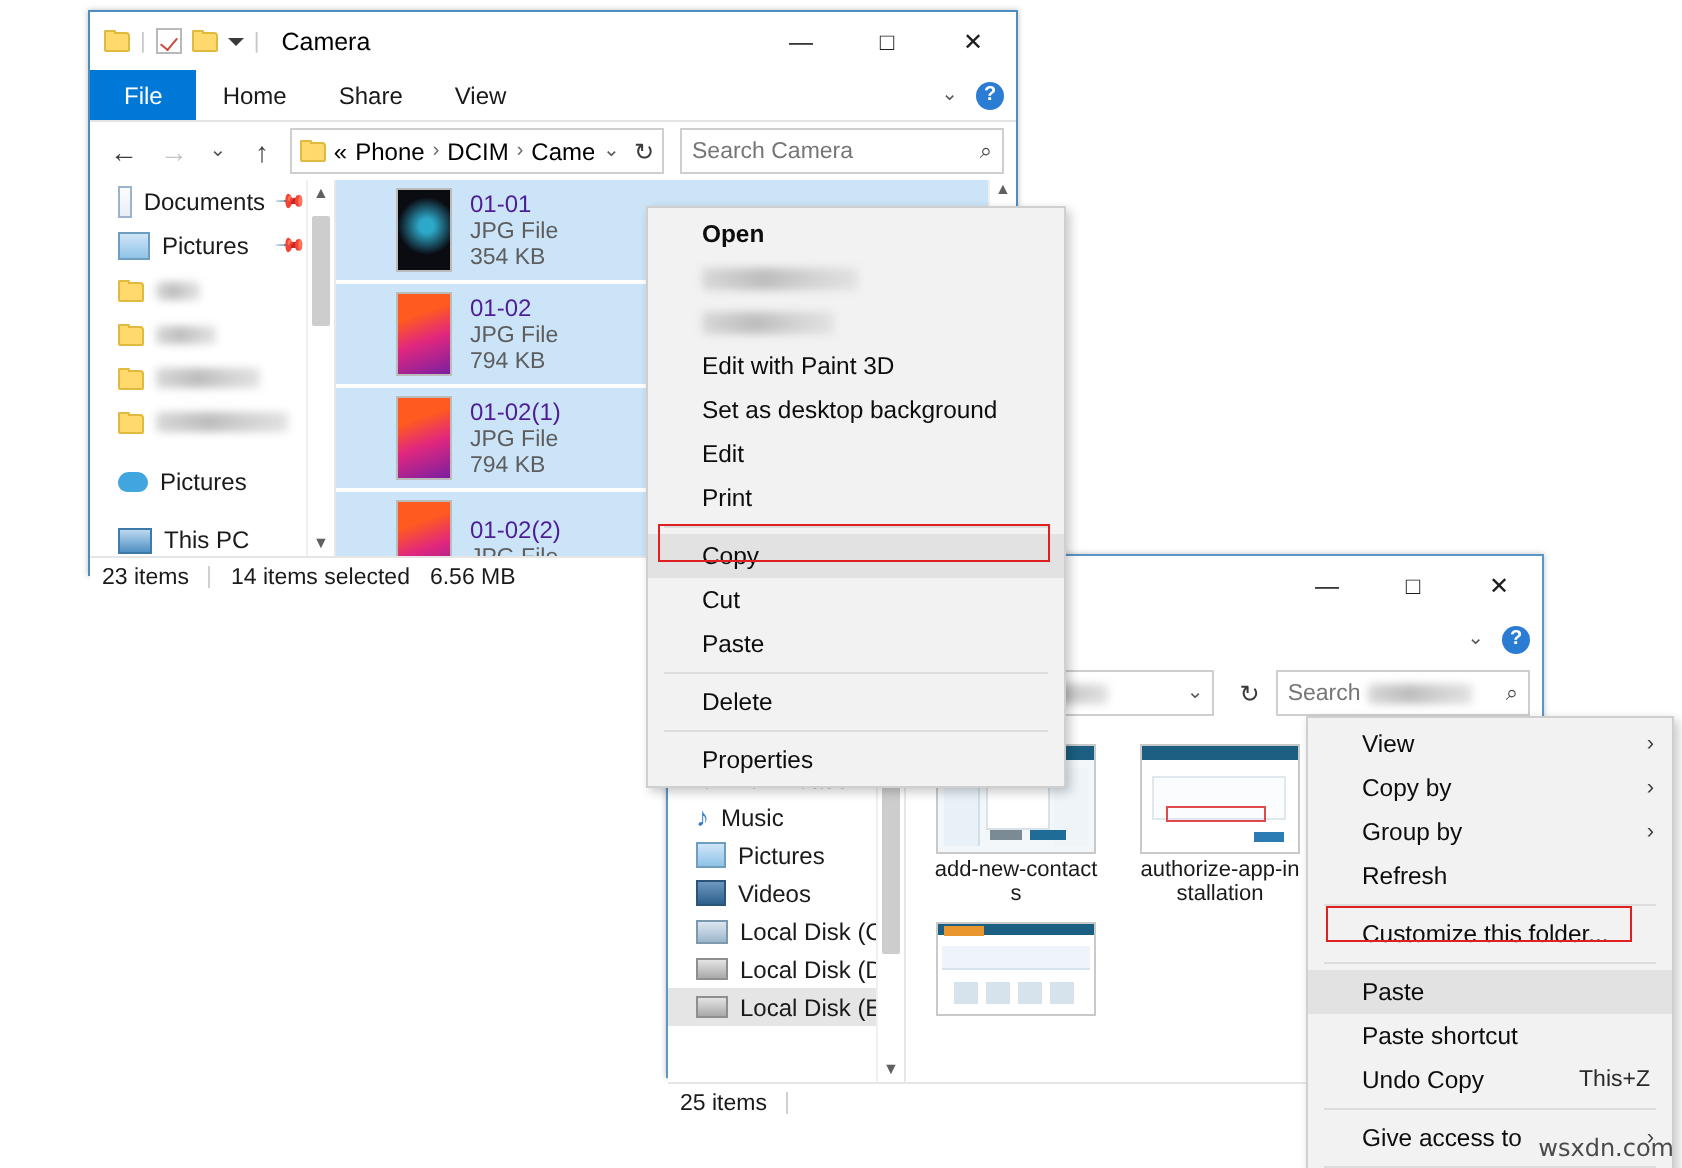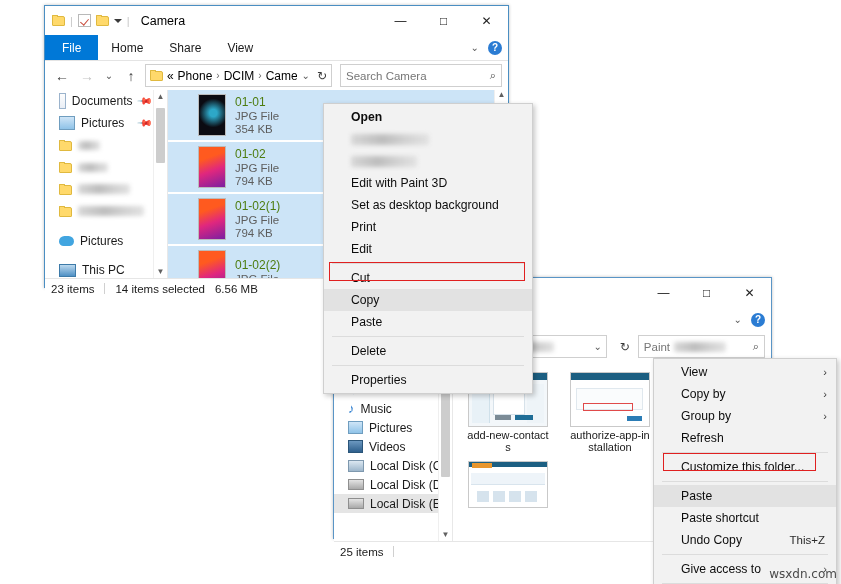--- a/index.html
+++ b/index.html
@@ -60,21 +60,21 @@
         filter:blur(2.2px);border-radius:2px;display:inline-block;}
   .sb-scroll{position:absolute;right:0;top:0;width:13px;height:100%;background:#fff;border-left:1px solid #efefef;}
   .sb-scroll .up,.sb-scroll .dn{height:13px;display:flex;align-items:center;justify-content:center;
       font-size:8px;color:#606060;}
   .sb-scroll .dn{position:absolute;bottom:0;left:0;right:0;}
   .sb-scroll .thumb{position:absolute;left:2px;width:9px;background:#cdcdcd;border-radius:1px;}
   .filelist{flex:1;position:relative;background:#fff;overflow:hidden;}
   .frow{height:50px;display:flex;align-items:center;gap:9px;padding-left:30px;background:#cce4f7;margin-bottom:2px;}
   .fthumb{width:26px;height:40px;border:1px solid #bbb;background:#111;flex:0 0 auto;overflow:hidden;position:relative;}
   .fmeta{display:flex;flex-direction:column;justify-content:center;gap:1px;}
-  .fname{font-size:12px;color:#4d7c0f;}
+  .fname{font-size:12px;color:#4c1d95;}
   .ftype,.fsize{font-size:11.5px;color:#5d5d5d;}
   .statusbar{height:19px;border-top:1px solid #e6e6e6;display:flex;align-items:center;
       gap:10px;padding-left:6px;font-size:11.5px;color:#1a1a1a;background:#fff;}
   .st-sep{width:1px;height:11px;background:#d0d0d0;}
   
   .ctx{position:absolute;background:#f2f2f2;border:1px solid #cfcfcf;
        box-shadow:2px 2px 5px rgba(0,0,0,.22);padding:2px 0;z-index:40;}
   #ctx1{left:323px;top:103px;width:208px;}
   #ctx2{left:653px;top:358px;width:182px;}
   .ci{height:22px;display:flex;align-items:center;padding:0 12px 0 27px;font-size:12.2px;color:#0d0d0d;position:relative;text-align:center;}
@@ -261,21 +261,21 @@
   <div class="navbar">
     <div style="width:182px"></div>
     <div class="addr" style="flex:0 0 90px">
       <span class="blur" style="width:42px;height:10px"></span>
       <span class="addr-right">
         <span class="chev-sm">⌄</span>
       </span>
     </div>
     <span style="font-size:12px;color:#3a3a3a;margin:0 5px">↻</span>
     <div class="search" style="width:128px">
-      <span>Paint</span>
+      <span>Search</span>
       <span class="blur" style="width:52px;height:10px;margin-left:4px"></span>
       <span class="mag">⌕</span>
     </div>
   </div>
 
   <div class="body-area" style="height:180px">
     <div class="sidebar" style="width:118px">
       <div class="sb-item" style="height:19px">
         <span style="width:13px;height:13px;background:linear-gradient(#fdfdfd,#e9eef5);border:1px solid #9bb3cc;display:inline-block"></span>
         <span>Documents</span>
@@ -370,25 +370,25 @@
 <div class="ctx" id="ctx1">
   <div class="ci bold">Open</div>
   <div class="ci">
       <span class="blur blurtext" style="width:78px"></span>
     </div>
   <div class="ci">
       <span class="blur blurtext" style="width:66px"></span>
     </div>
   <div class="ci">Edit with Paint 3D</div>
   <div class="ci">Set as desktop background</div>
+  <div class="ci">Edit</div>
   <div class="ci">Print</div>
-  <div class="ci">Edit</div>
-  <div class="cdiv"></div>
+  <div class="cdiv"></div>
+  <div class="ci hi">Copy</div>
   <div class="ci">Cut</div>
-  <div class="ci hi">Copy</div>
   <div class="ci">Paste</div>
   <div class="cdiv"></div>
   <div class="ci">Delete</div>
   <div class="cdiv"></div>
   <div class="ci">Properties</div>
 </div>
 <div class="redbox" style="left:329px;top:262px;width:196px;height:19px"></div>
 
 <div class="ctx" id="ctx2">
   <div class="ci">

